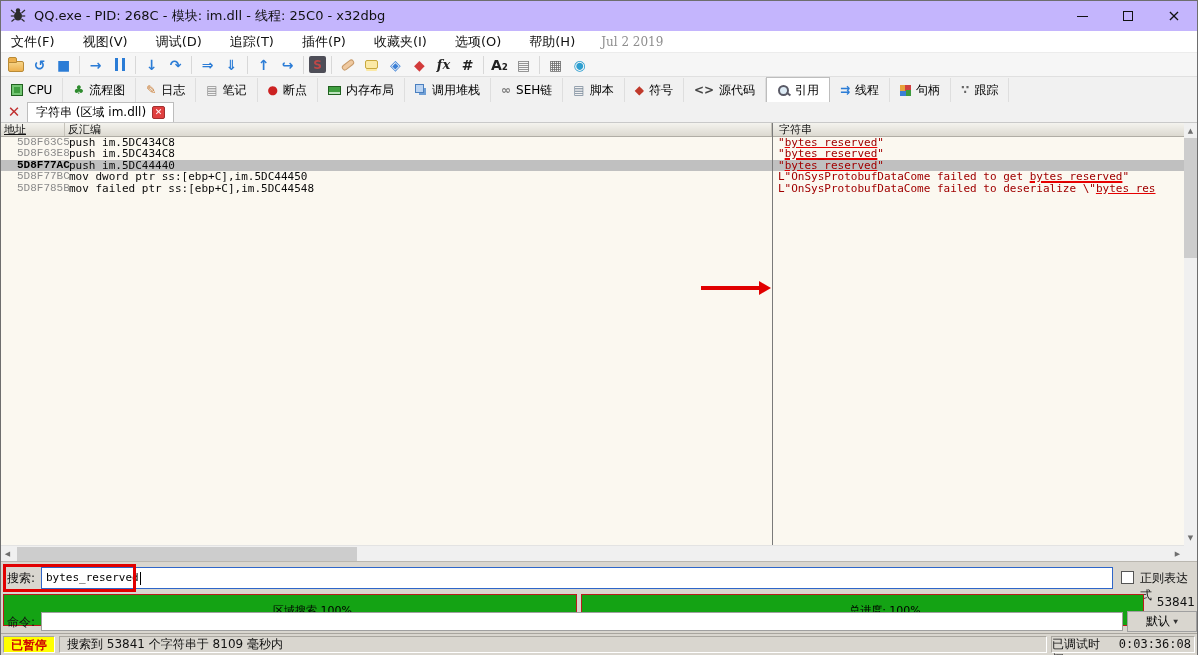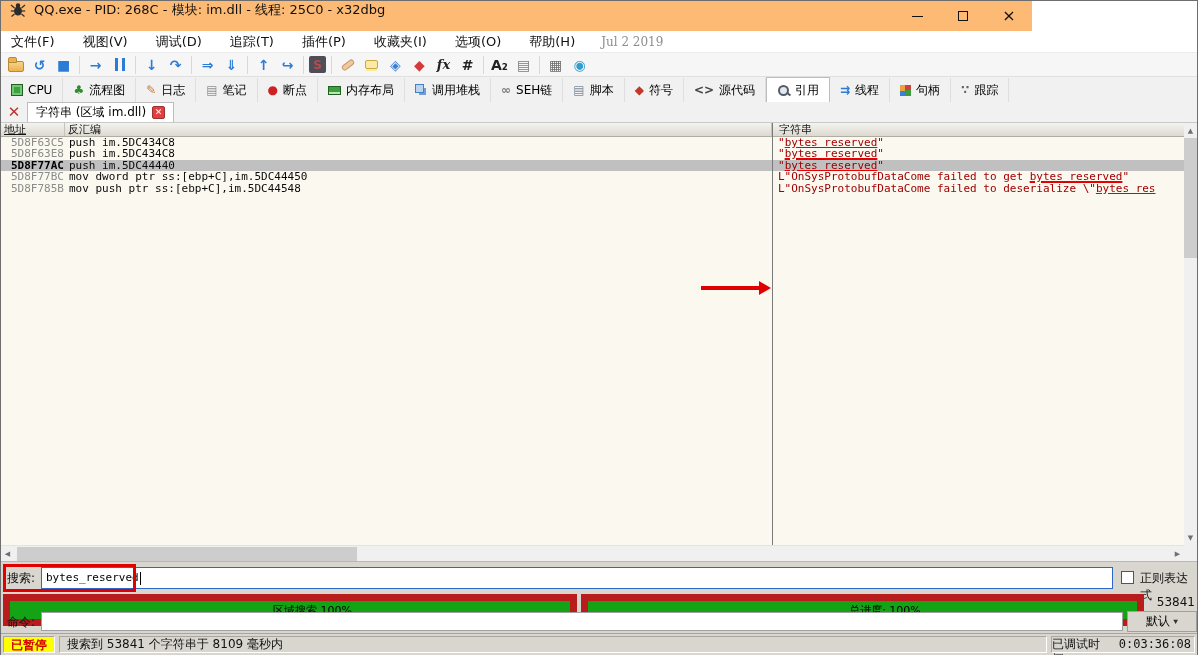--- a/index.html
+++ b/index.html
@@ -3,21 +3,21 @@
 <meta charset="utf-8">
 <style>
   * { margin:0; padding:0; box-sizing:border-box; }
   html,body { width:1198px; height:655px; background:#fff; overflow:hidden;
               font-family:"DejaVu Sans", sans-serif; }
   #window { position:relative; width:1198px; height:655px; border:1px solid #6e6e6e; background:#fff; }
   .abs { position:absolute; }
   .mono { font-family:"DejaVu Sans Mono", monospace; }
 
   
-  .titlebar { left:0; top:0; width:1031px; height:30px; background:#fdba74; display:flex; }
+  .titlebar { left:0; top:0; width:1196px; height:30px; background:#c4b5fd; display:flex; align-items:center; }
   .appicon { margin:0 8px 0 9px; }
   .title { font-size:13px; color:#111; }
   .wctl { position:absolute; right:0; top:0; height:30px; display:flex; }
   .wbtn { width:46px; height:30px; display:flex; align-items:center; justify-content:center; color:#111; }
   .min-glyph { width:11px; height:1px; background:#111; }
   .max-glyph { width:10px; height:10px; border:1px solid #111; }
   .close-glyph { font-size:16px; line-height:16px; }
 
   
   .menubar { left:0; top:30px; width:1196px; height:21px; background:#fff; display:flex; align-items:center; font-size:13px; }
@@ -78,21 +78,21 @@
   
   .tablearea { left:0; top:122px; width:1196px; height:438px; background:#fbf8f0; }
   .thead { position:absolute; left:0; top:0; width:1183px; height:14px;
            background:linear-gradient(#f4f3ee,#dcd9d0); border-bottom:1px solid #b0ada5;
            font-size:11px; color:#111; }
   .th { position:absolute; top:0; height:13px; line-height:13px; padding-left:3px; border-right:1px solid #c5c2b9; }
   .tbody { position:absolute; left:0; top:14px; width:1183px; }
   .trow { position:relative; width:1183px; height:11.4px; font-size:11px; line-height:11.4px;
           font-family:"DejaVu Sans Mono", monospace; white-space:pre; overflow:visible; }
   .trow.sel { background:var(--selection,#c0c0c0); }
-  .c-addr { position:absolute; left:10px; color:#8b8b8b; }
+  .c-addr { position:absolute; left:16px; color:#8b8b8b;font-family:Liberation Mono, monospace; }
   .trow.sel .c-addr { color:#000; font-weight:bold; }
   .c-dis  { position:absolute; left:68px; color:#0a0a0a; }
   .c-str  { position:absolute; left:777px; width:404px; overflow:hidden; color:var(--string-color,#a00000); }
   .c-str u { text-decoration-line:underline; text-decoration-color:var(--match,#e80000);
              text-decoration-thickness:2px; text-underline-offset:1px; }
   .colsplit { position:absolute; left:771px; top:0; width:1px; height:422px; background:#7a7a7a; }
   .vscroll { position:absolute; left:1183px; top:0; width:13px; height:422px; background:#f0f0f0; }
   .vthumb { position:absolute; left:0; top:15px; width:13px; height:120px; background:#cdcdcd; }
   .sarrow { position:absolute; width:13px; height:15px; color:#6f6f6f; font-size:7px; display:flex;
             align-items:center; justify-content:center; }
@@ -111,21 +111,21 @@
   .panelbg { left:0; top:560px; width:1196px; height:72px; background:#d9d6cf; border-top:1px solid #bab7b0; }
   .lbl { font-size:12px; color:#111; }
   .search-label { left:6px; top:569px; }
   .search-input { left:40px; top:566px; width:1072px; height:22px; background:#fff;
                   border:1px solid #2e66c9; font-size:11px; line-height:20px; padding-left:4px; }
   .caret { display:inline-block; width:1px; height:13px; background:#000; vertical-align:middle; margin-left:1px; }
   .cb { left:1120px; top:570px; width:13px; height:13px; background:#fff; border:1px solid #555; }
   .cbl { left:1139px; top:569px; }
   .annot-rect { left:2px; top:563px; width:133px; height:28px; border:3px solid var(--annot,#e10000); z-index:6; }
 
-  .pbar { top:593px; height:32px; background:var(--green,#14a314); border:7px solid #b91c1c;
+  .pbar { top:593px; height:32px; background:var(--green,#14a314); border:1px solid #b91c1c;
           display:flex; align-items:center; justify-content:center; font-size:11px; color:#000;padding-left:45px; }
   .pbar.left { left:2px; width:574px; }
   .pbar.right { left:580px; width:563px; }
   .pcount { left:1148px; top:594px; width:46px; text-align:right; font-size:12px; color:#111; }
 
   .cmd-label { left:6px; top:613px; }
   .cmd-input { left:40px; top:611px; width:1082px; height:19px; background:#fff; border:1px solid #a0a0a0; }
   .profile { left:1126px; top:610px; width:70px; height:21px; border:1px solid #a0a0a0; background:#d9d6cf;
              display:flex; align-items:center; justify-content:space-between; padding:0 18px; font-size:12px;font-family:Liberation Mono, monospace; }
   .dd { font-size:8px; color:#333; }
@@ -310,21 +310,21 @@
     <div class="thead">
       <span class="th" style="left:0;width:64px;text-decoration:underline;">地址</span>
       <span class="th" style="left:775px;width:408px;border-right:none;">字符串</span>
       <span class="th" style="left:64px;width:707px;">反汇编</span>
     </div>
     <div class="tbody" id="tbody">
         <div class="trow"><span class="c-addr">5D8F63C5</span><span class="c-dis">push im.5DC434C8</span><span class="c-str">"<u>bytes_reserved</u>"</span></div>
         <div class="trow"><span class="c-addr">5D8F63E8</span><span class="c-dis">push im.5DC434C8</span><span class="c-str">"<u>bytes_reserved</u>"</span></div>
         <div class="trow sel"><span class="c-addr">5D8F77AC</span><span class="c-dis">push im.5DC44440</span><span class="c-str">"<u>bytes_reserved</u>"</span></div>
         <div class="trow"><span class="c-addr">5D8F77BC</span><span class="c-dis">mov dword ptr ss:[ebp+C],im.5DC44450</span><span class="c-str">L"OnSysProtobufDataCome failed to get <u>bytes_reserved</u>"</span></div>
-        <div class="trow"><span class="c-addr">5D8F785B</span><span class="c-dis">mov push ptr ss:[ebp+C],im.5DC44548</span><span class="c-str">L"OnSysProtobufDataCome failed to deserialize \"<u>bytes_res</u></span></div>
+        <div class="trow"><span class="c-addr">5D8F785B</span><span class="c-dis">mov failed ptr ss:[ebp+C],im.5DC44548</span><span class="c-str">L"OnSysProtobufDataCome failed to deserialize \"<u>bytes_res</u></span></div>
       </div>
     <div class="colsplit"></div>
 
     <div class="vscroll">
       <span class="sarrow" style="top:0;">▲</span>
       <span class="vthumb"></span>
       <span class="sarrow" style="bottom:0;">▼</span>
     </div>
     <div class="hscroll">
       <span class="sarrow" style="left:0;">◀</span>

